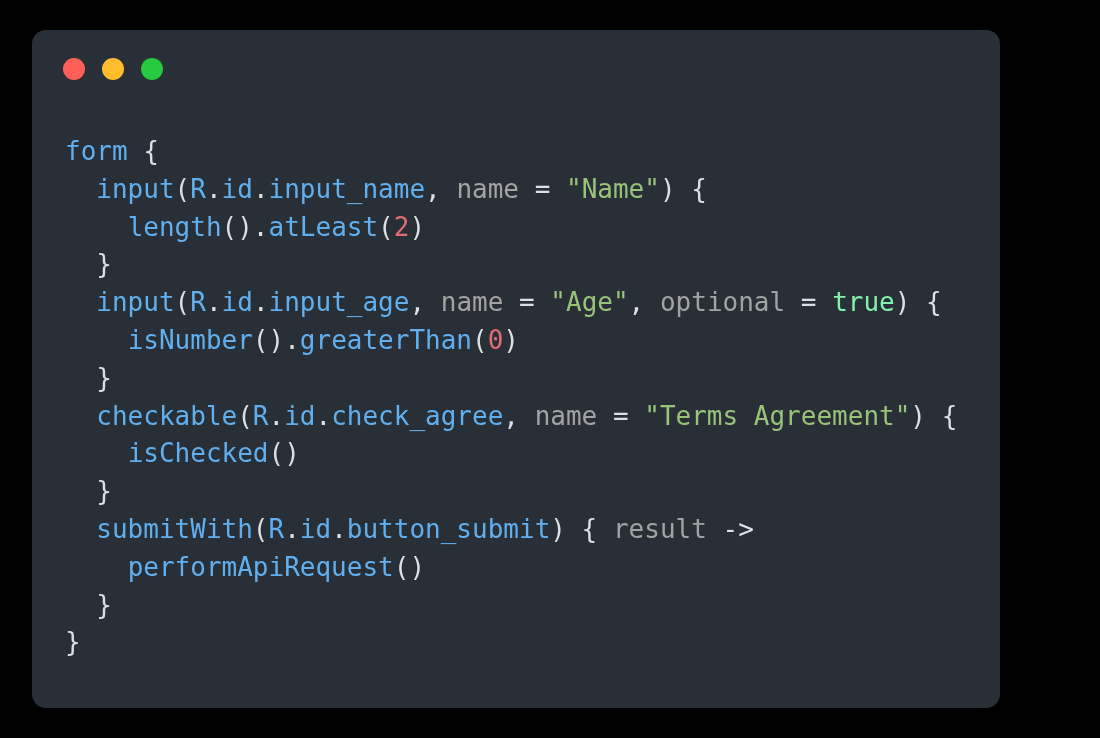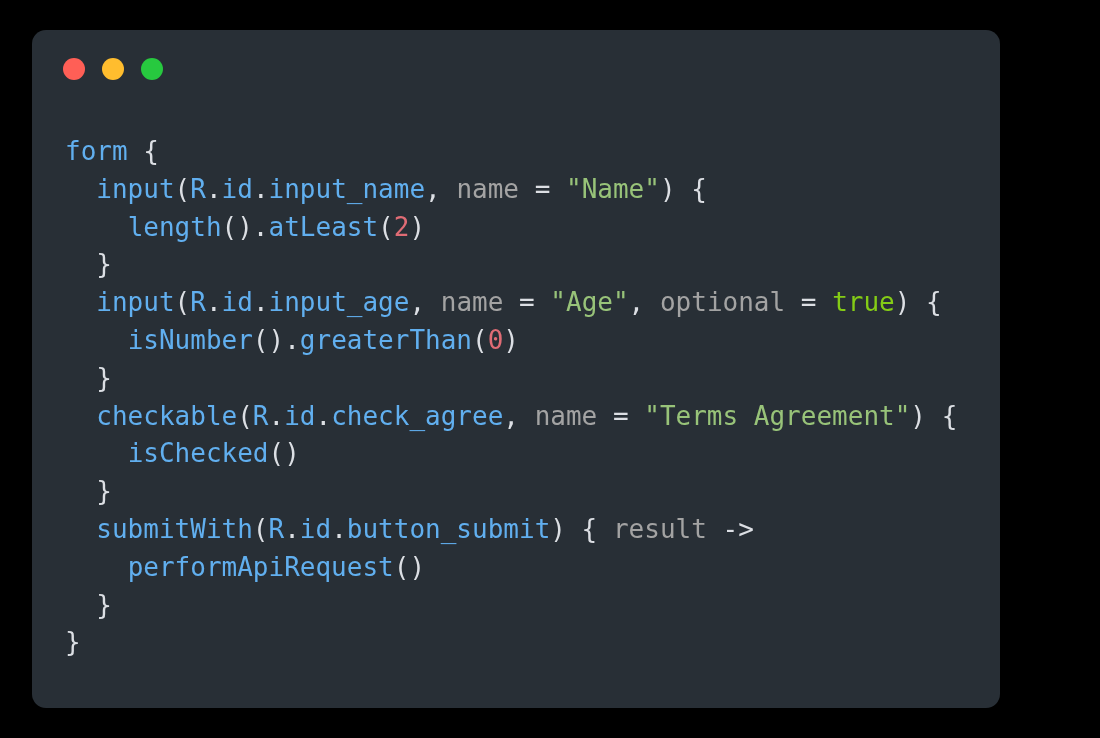--- a/index.html
+++ b/index.html
@@ -71,21 +71,21 @@
   .code-line {
     white-space: pre;
     min-height: 37.8px;
   }
 
   
   .tok-plain    { color: #e8eaed; }
   .tok-ident    { color: #61afef; }
   .tok-string   { color: #98c379; }
   .tok-number   { color: #e06c75; }
-  .tok-keyword  { color: #84cc16; }
+  .tok-keyword  { color: #86efac; }
   .tok-punct    { color: #dcdfe4; }
   .tok-param    { color: #a3a3a3; }
   .tok-operator { color: #dcdfe4; }
 </style>
 </head>
 <body>
 
 <div class="screenshot-root">
 
   <div class="code-card">

